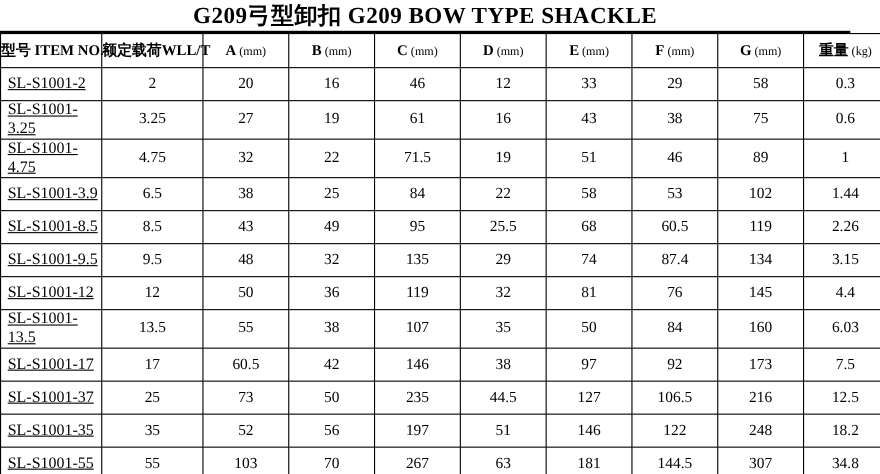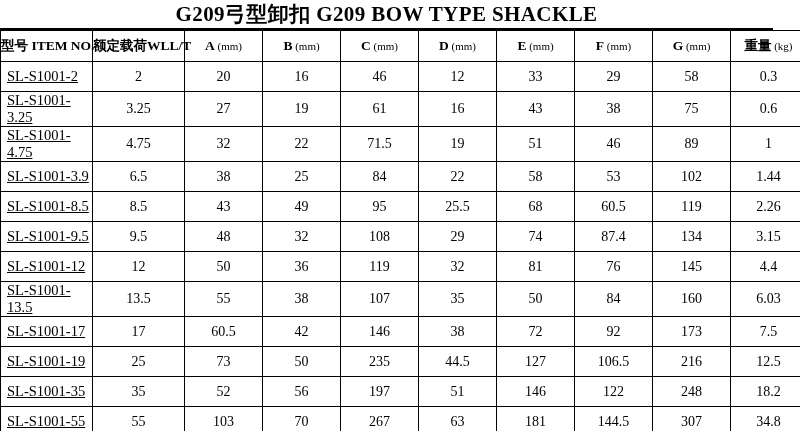--- a/index.html
+++ b/index.html
@@ -168,21 +168,21 @@
           <td>68</td>
           <td>60.5</td>
           <td>119</td>
           <td>2.26</td>
         </tr>
         <tr>
           <td class="item-col">SL-S1001-9.5</td>
           <td>9.5</td>
           <td>48</td>
           <td>32</td>
-          <td>108</td>
+          <td>135</td>
           <td>29</td>
           <td>74</td>
           <td>87.4</td>
           <td>134</td>
           <td>3.15</td>
         </tr>
         <tr>
           <td class="item-col">SL-S1001-12</td>
           <td>12</td>
           <td>50</td>
@@ -206,27 +206,27 @@
           <td>160</td>
           <td>6.03</td>
         </tr>
         <tr>
           <td class="item-col">SL-S1001-17</td>
           <td>17</td>
           <td>60.5</td>
           <td>42</td>
           <td>146</td>
           <td>38</td>
-          <td>72</td>
+          <td>97</td>
           <td>92</td>
           <td>173</td>
           <td>7.5</td>
         </tr>
         <tr>
-          <td class="item-col">SL-S1001-19</td>
+          <td class="item-col">SL-S1001-37</td>
           <td>25</td>
           <td>73</td>
           <td>50</td>
           <td>235</td>
           <td>44.5</td>
           <td>127</td>
           <td>106.5</td>
           <td>216</td>
           <td>12.5</td>
         </tr>

